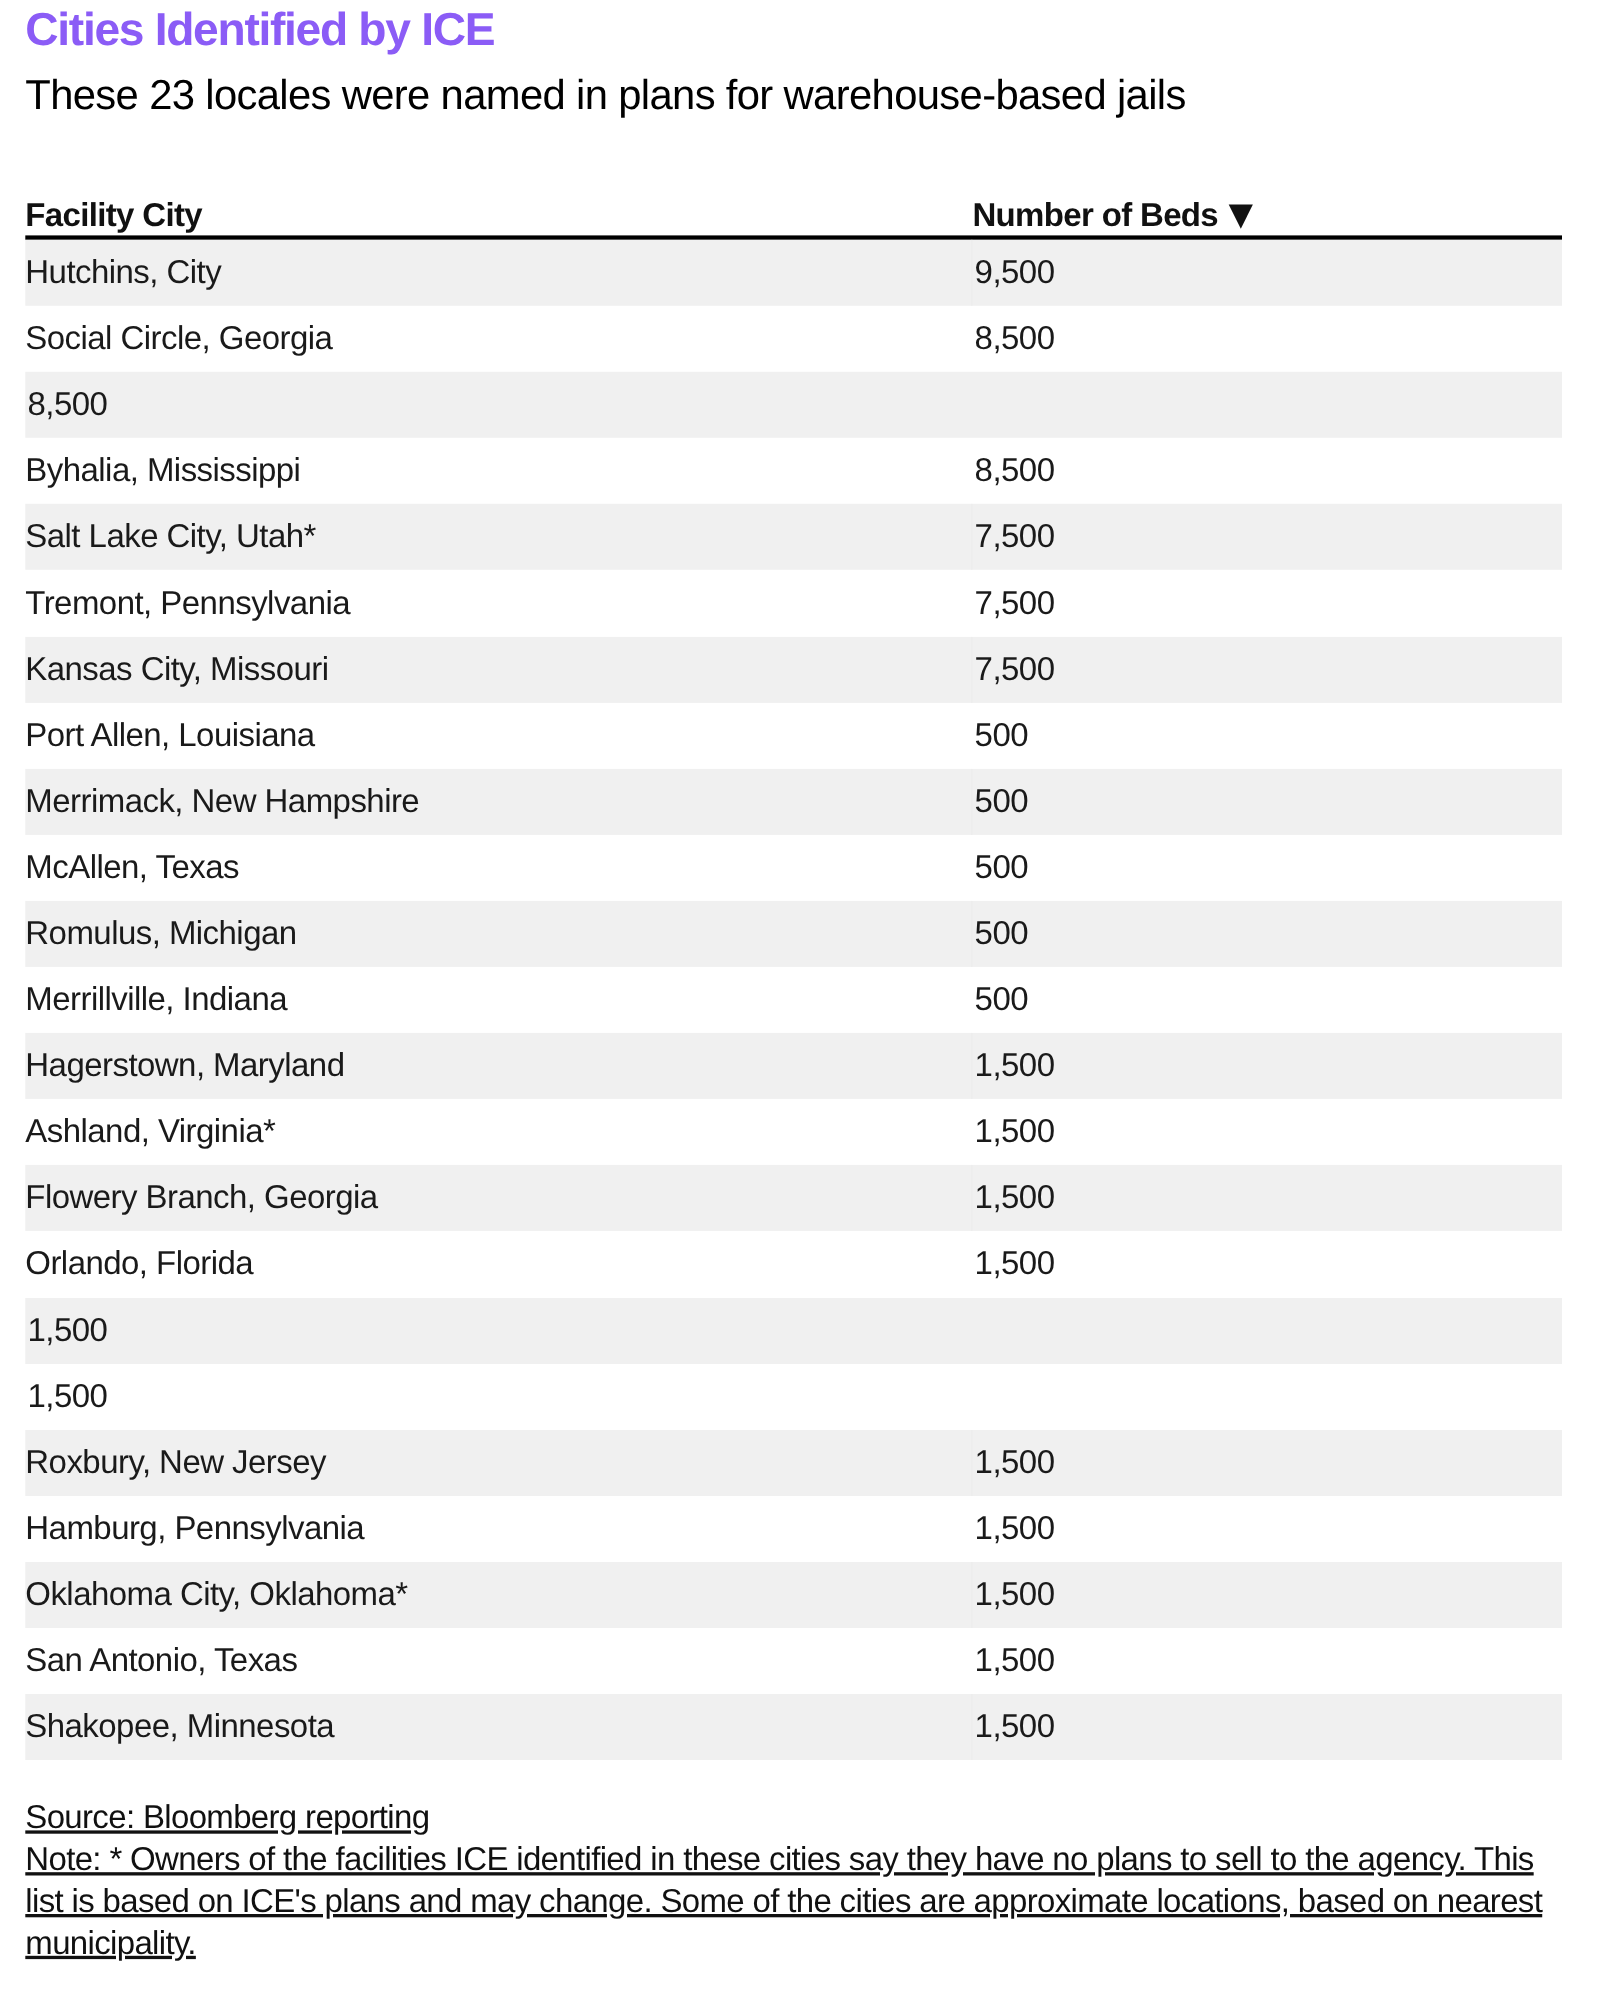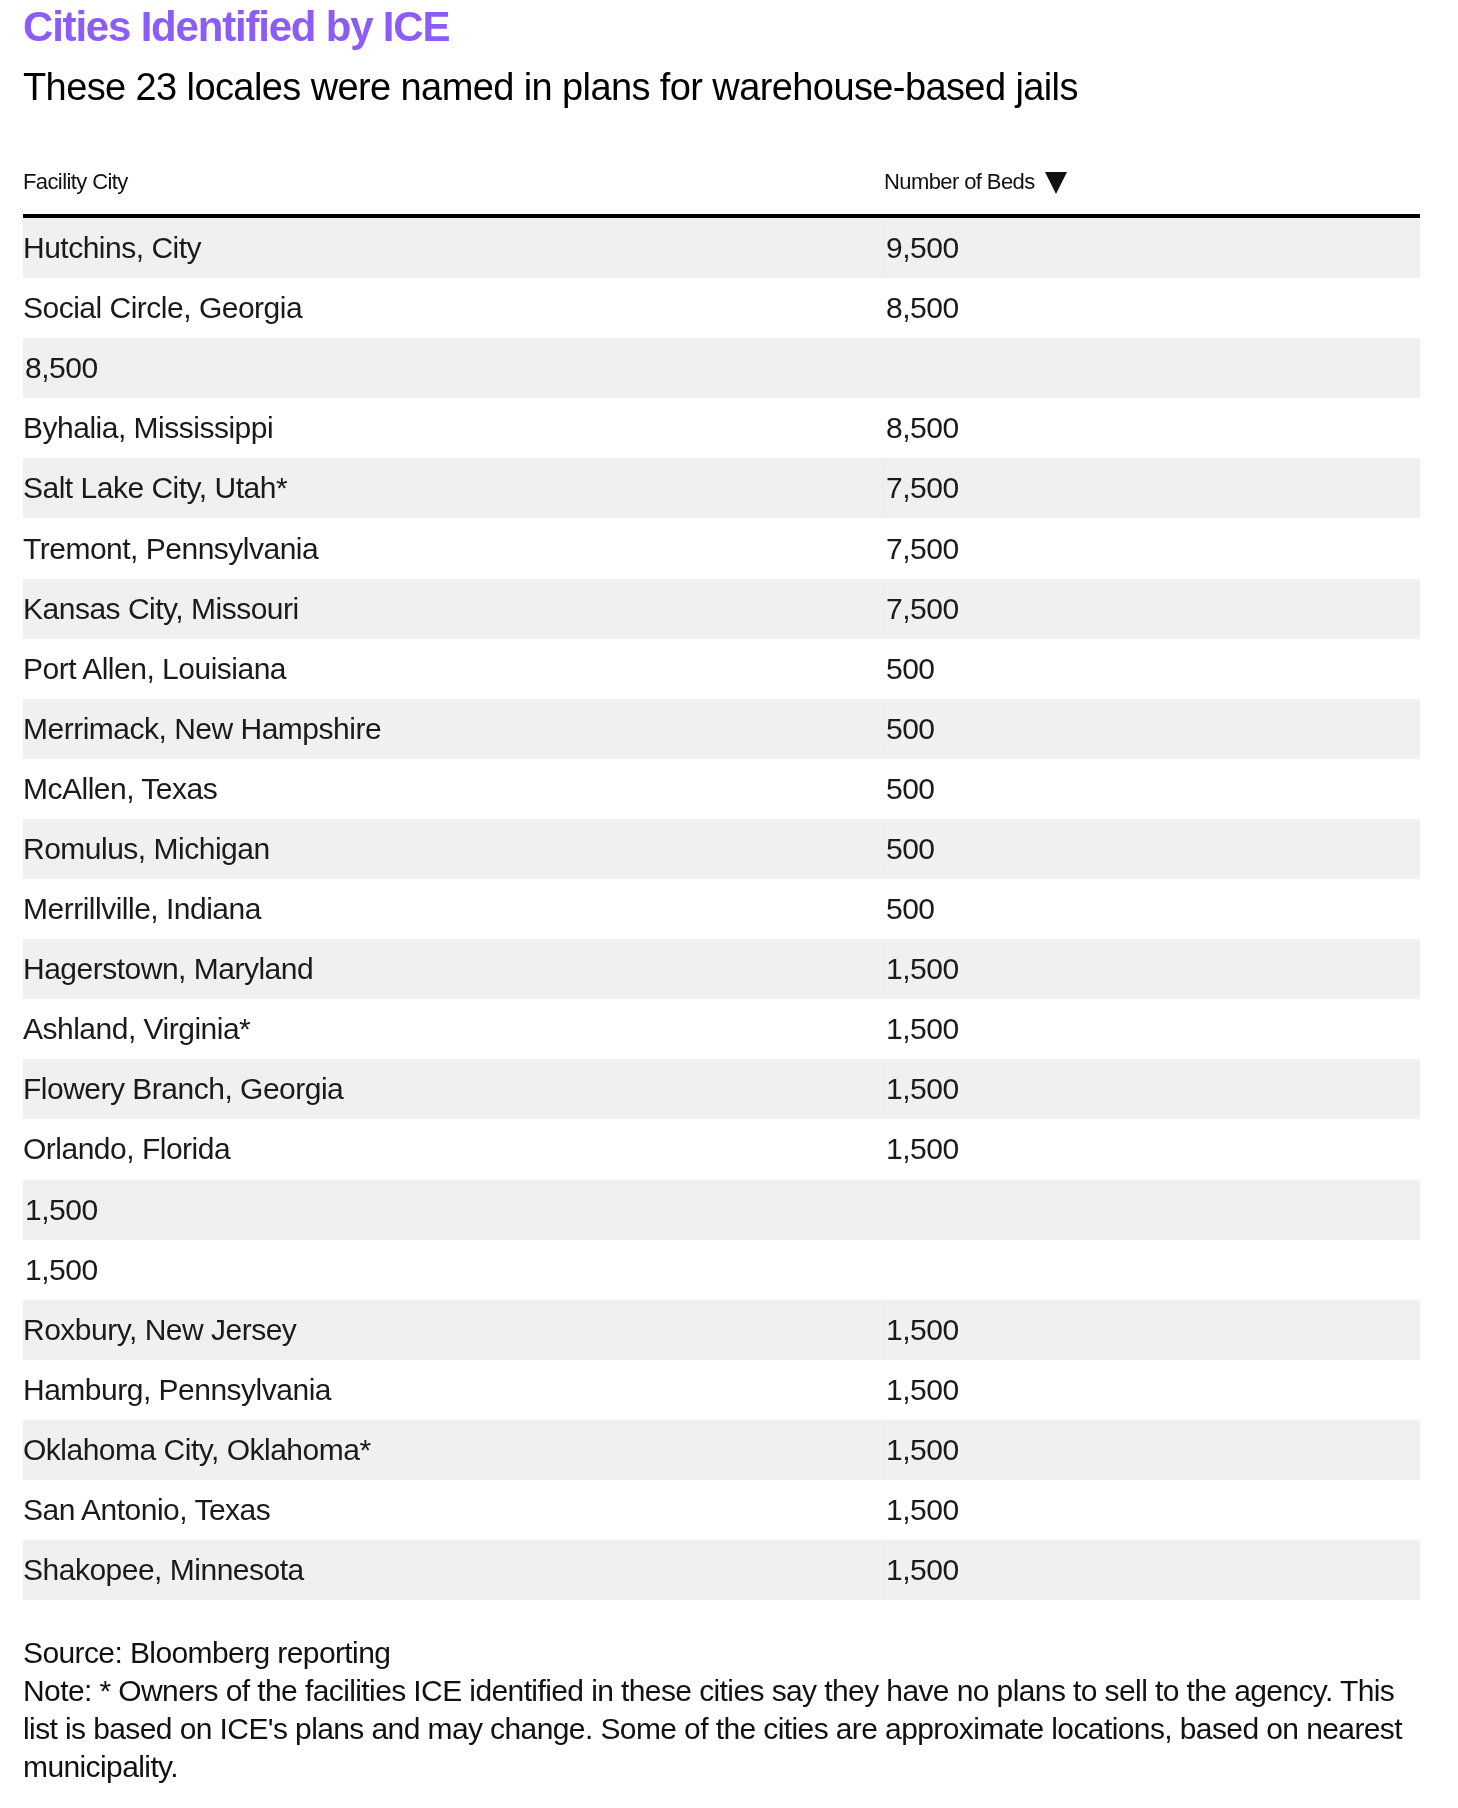--- a/index.html
+++ b/index.html
@@ -52,27 +52,28 @@
       width: 1397px;
     }
     .thead {
       display: flex;
       height: 56px;
       border-bottom: 4px solid #000000;
       box-sizing: content-box;
       align-items: flex-start;
     }
     .th {
-      font-size: 22px;
+      font-size: 30px;
       line-height: 44px;
-      font-weight: 400;
+      font-weight: 700;
       letter-spacing: -0.6px;
       color: #111111;
       white-space: nowrap;
       padding-top: 2px;
+      margin-top: 14px;
     }
     .th.city { width: 861px; }
     .th.beds { flex: 1; display: flex; align-items: center; }
     .sort-icon {
       display: inline-block;
       width: 0;
       height: 0;
       border-left: 11px solid transparent;
       border-right: 11px solid transparent;
       border-top: 22px solid #111111;
@@ -102,21 +103,21 @@
     .footer {
       position: absolute;
       left: 0;
       top: 1634px;
       width: 1410px;
       font-size: 30px;
       line-height: 38px;
       color: #111111;
       letter-spacing: -0.6px;
     }
-    .footer p { margin: 0; }
+    .footer p { margin: 0; text-decoration: underline; }
   </style>
 </head>
 <body>
 
 <div class="wrap">
   <h1 class="title">Cities Identified by ICE</h1>
   <h2 class="subtitle">These 23 locales were named in plans for warehouse-based jails</h2>
 
   <div class="table">
     <div class="thead">

